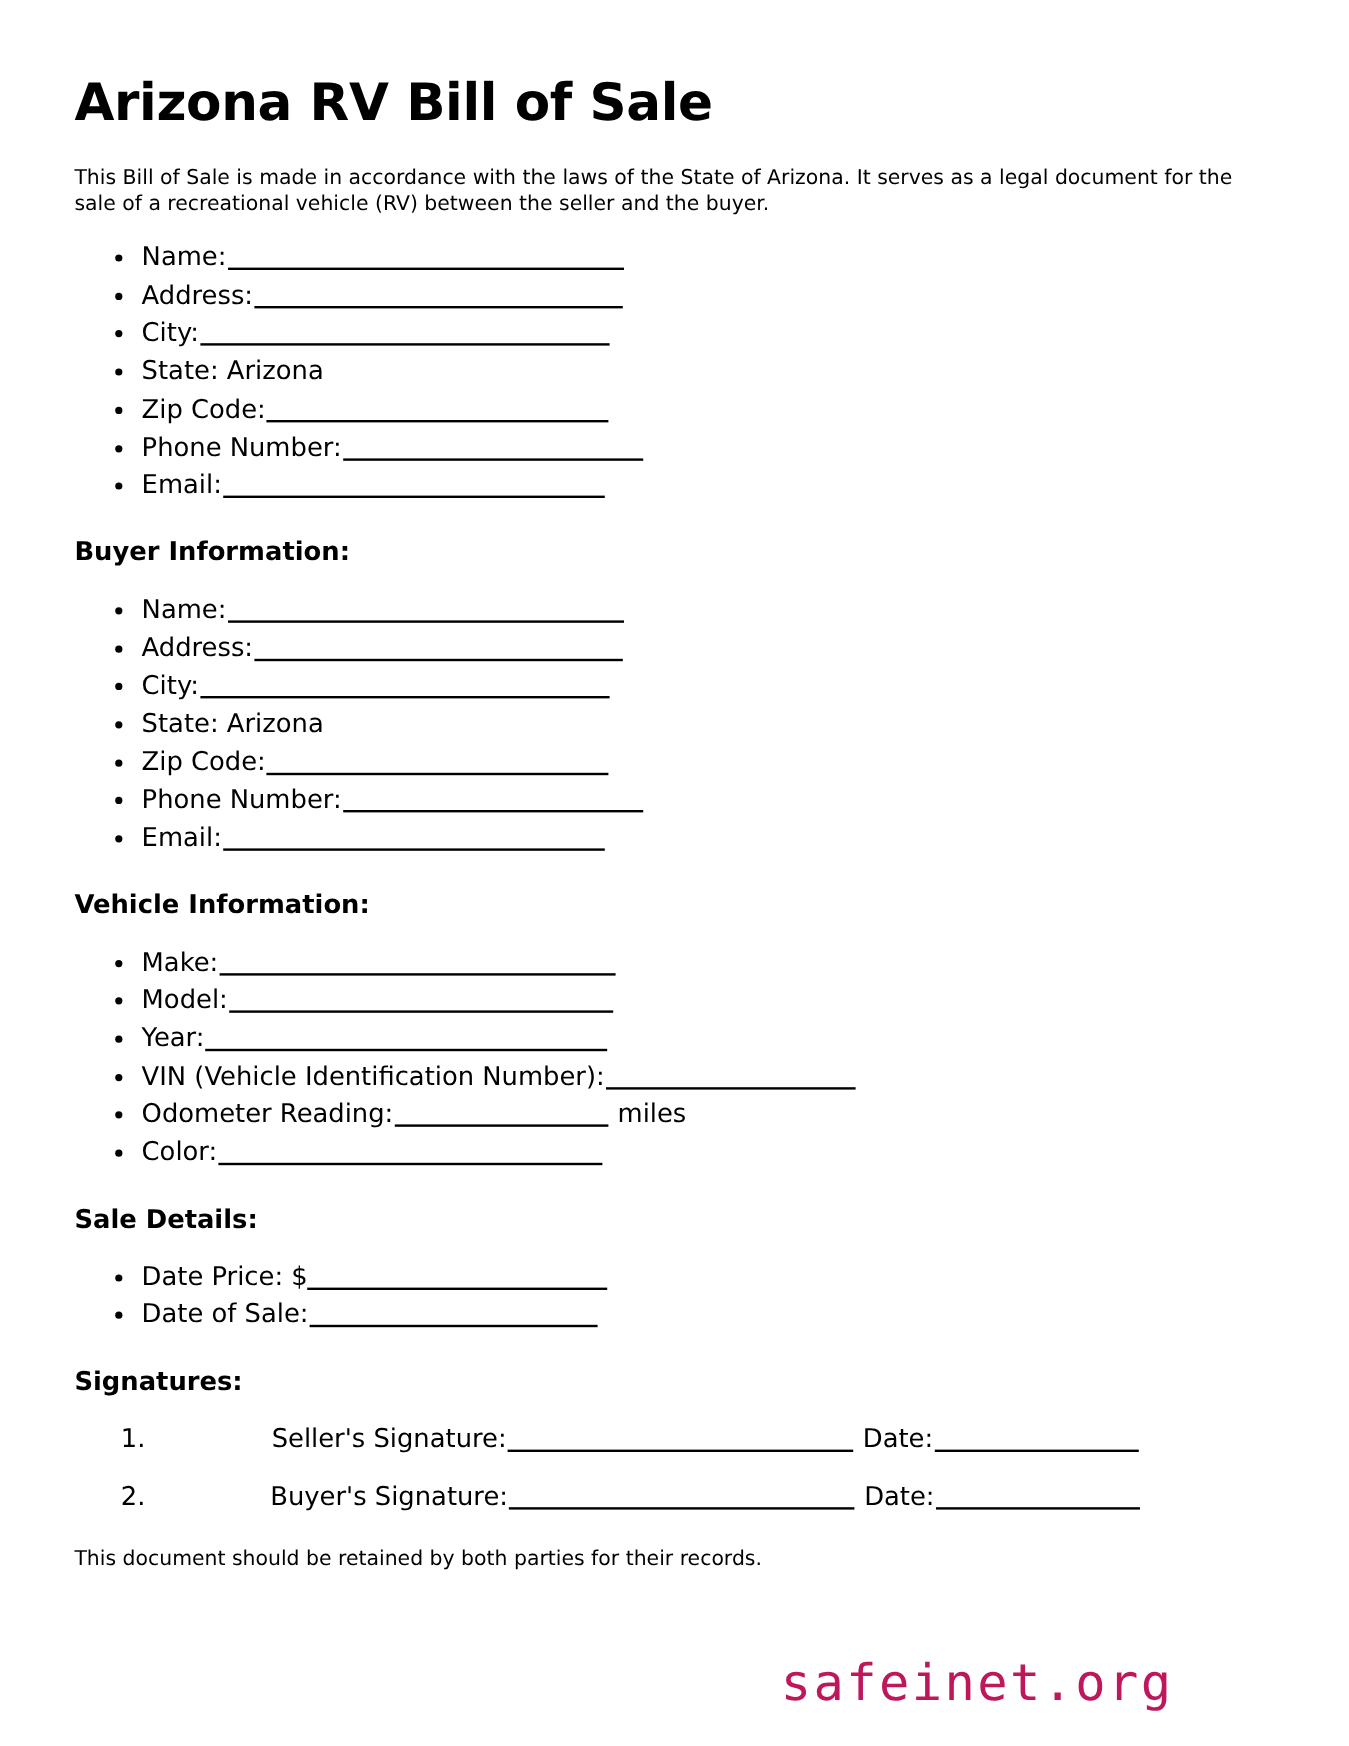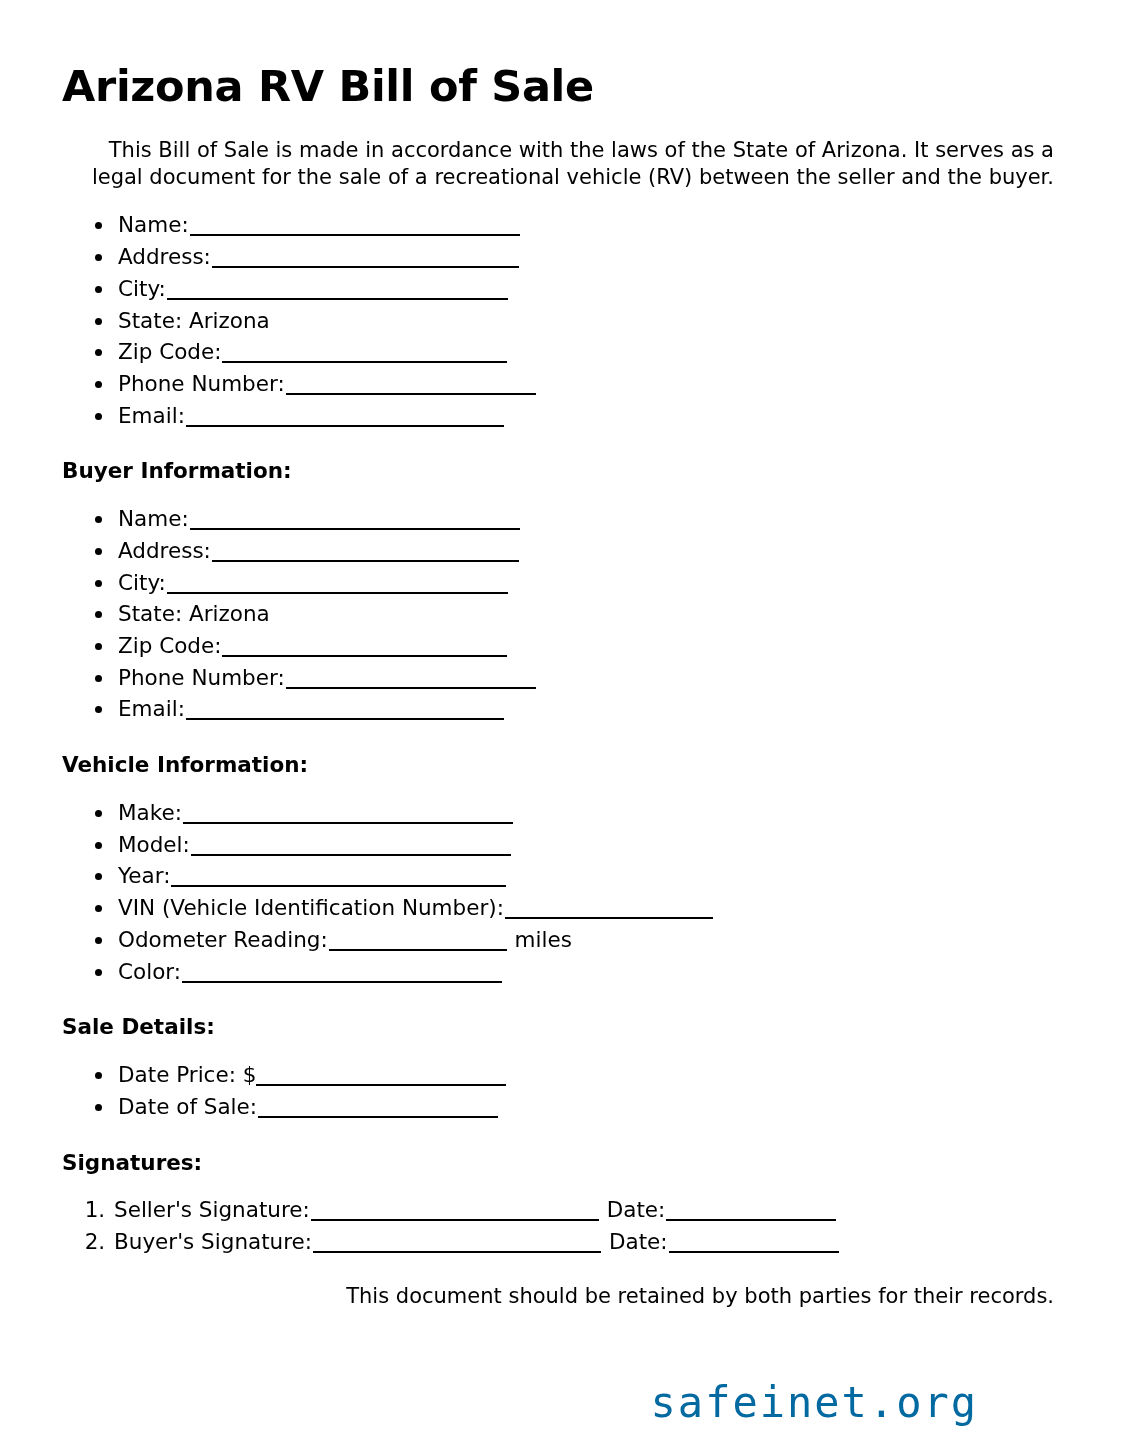--- a/index.html
+++ b/index.html
@@ -35,26 +35,25 @@
   h1.doc-title {
     font-size: 43px;
     font-weight: bold;
     letter-spacing: -0.3px;
     margin: 0 0 0 0;
     padding: 0;
     line-height: 1.16;
   }
 
   p.para {
-    font-size: 21px;
+    font-size: 17px;
     line-height: 1.30;
     margin: 25px 0 0 0;
     padding: 0;
     max-width: 992px;
-    text-align: right;
   }
 
   h2.section-head {
     font-size: 21.5px;
     font-weight: bold;
     margin: 27px 0 0 0;
     padding: 0;
     line-height: 1.25;
   }
 
@@ -72,21 +71,22 @@
 
   ol.sig-list {
     list-style: decimal;
     margin: 18px 0 0 0;
     padding-left: 50px;
     font-size: 21.5px;
     line-height: 1.47;
   }
   ol.sig-list li {
     padding-left: 2px;
-    margin: 0;
+    margin: 16px;
+    text-align: center;
   }
 
   
   .blank {
     display: inline-block;
     border-bottom: 2.2px solid #000;
     vertical-align: -4px;
     height: 0.86em;
     margin-left: 1px;
     margin-right: 1px;
@@ -155,14 +155,14 @@
     <h2 class="section-head">Signatures:</h2>
     <ol class="sig-list" id="sig-list">
         <li><span>Seller's Signature:</span><span class="blank" style="width: 288px;"></span><span> Date:</span><span class="blank" style="width: 170px;"></span></li>
         <li><span>Buyer's Signature:</span><span class="blank" style="width: 288px;"></span><span> Date:</span><span class="blank" style="width: 170px;"></span></li>
       </ol>
 
     <p class="para">This document should be retained by both parties for their records.</p>
 
   </div>
 
-  <div class="watermark" style="color: #0369a1;">safeinet.org</div>
+  <div class="watermark" style="color: #be185d;">safeinet.org</div>
 </div>
 
 </body></html>

